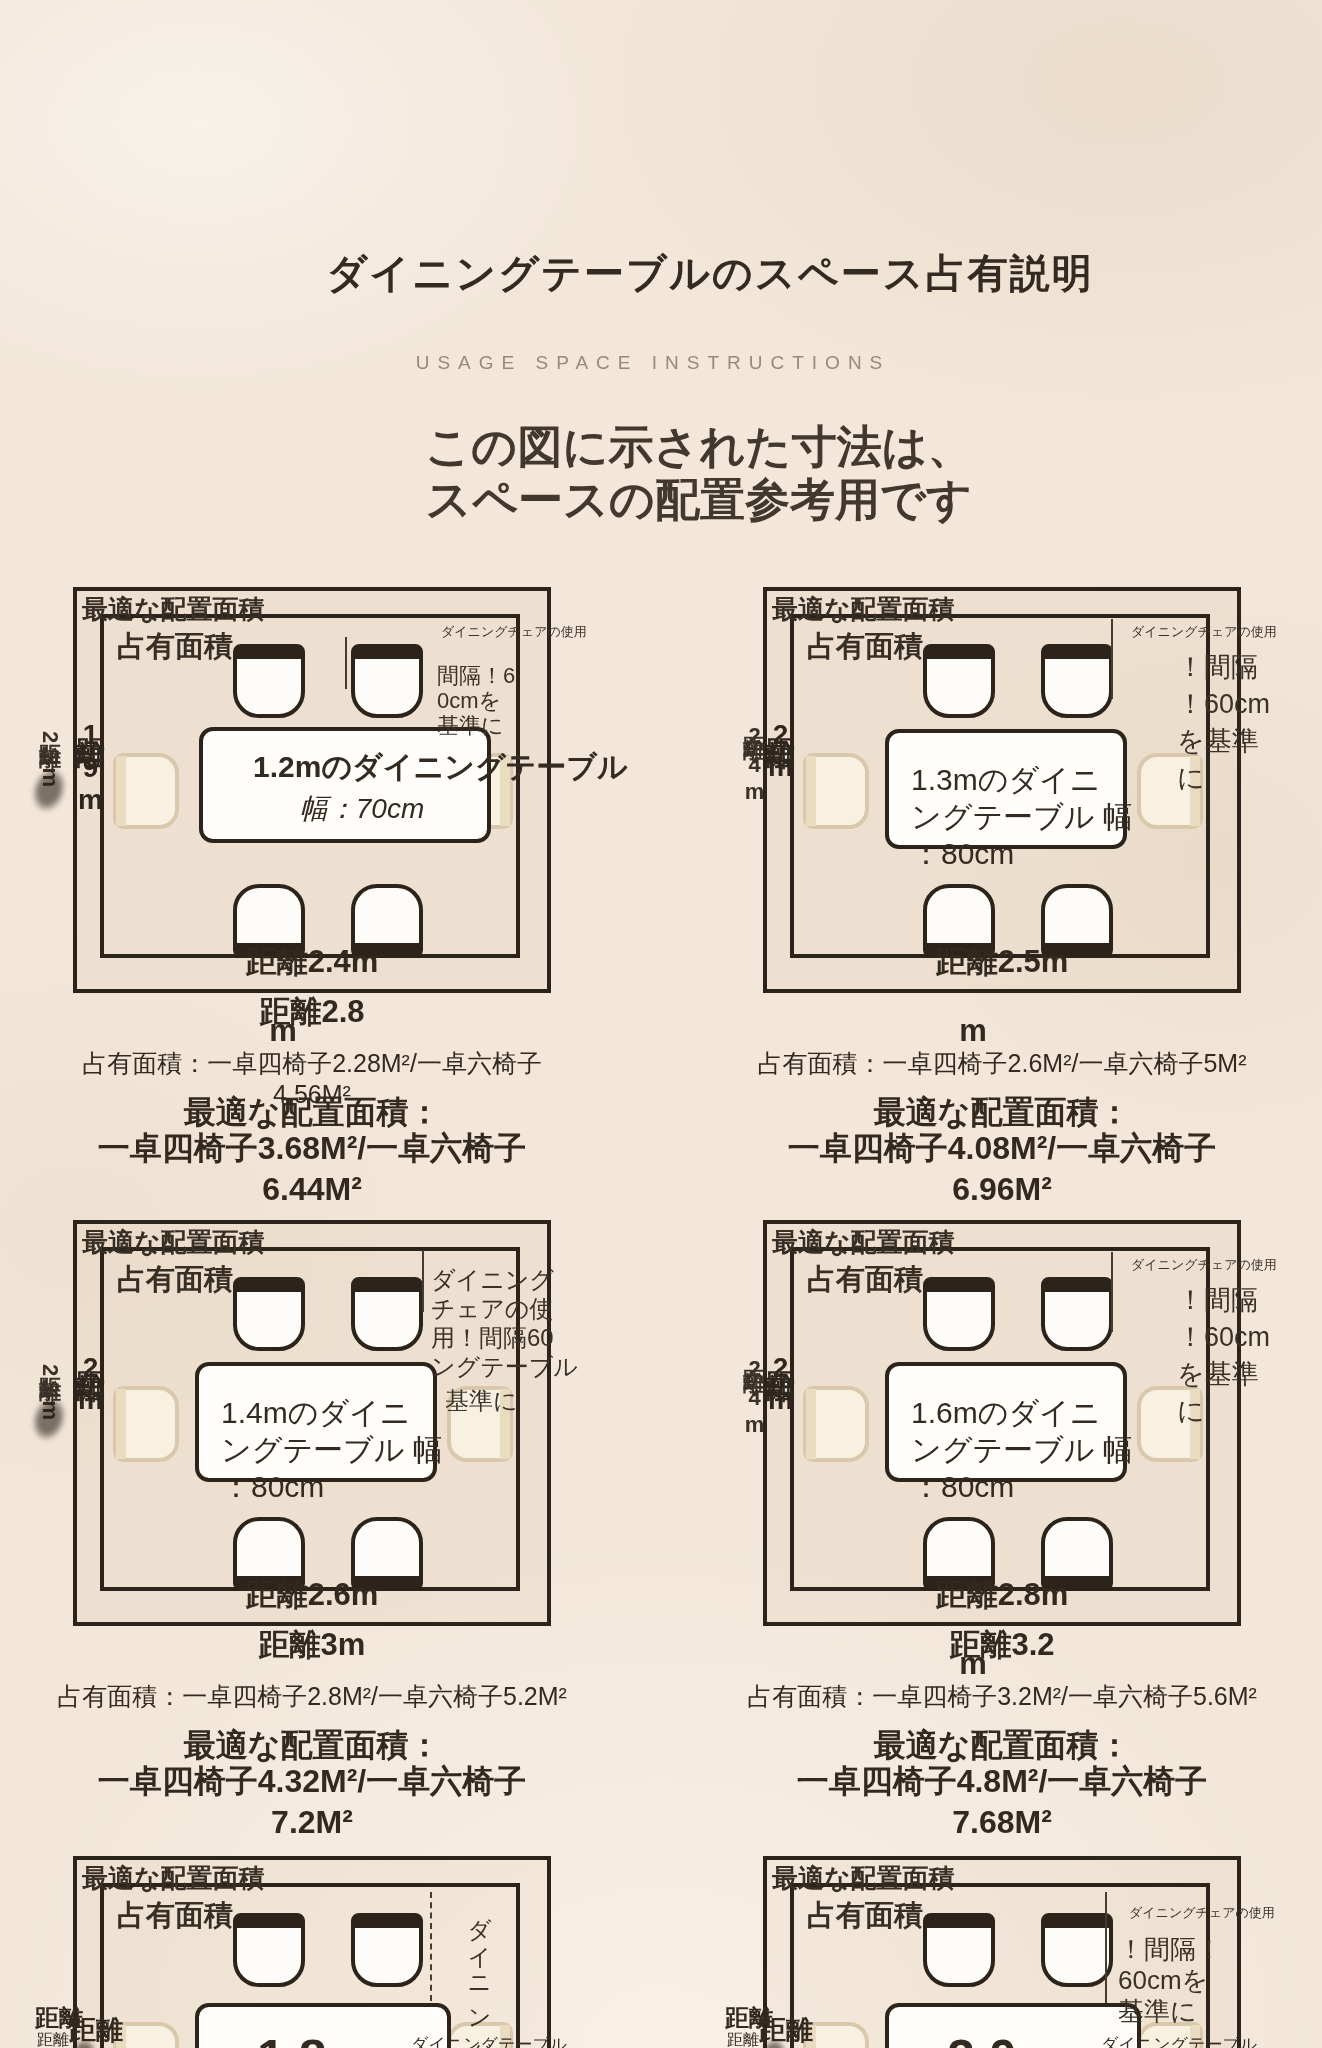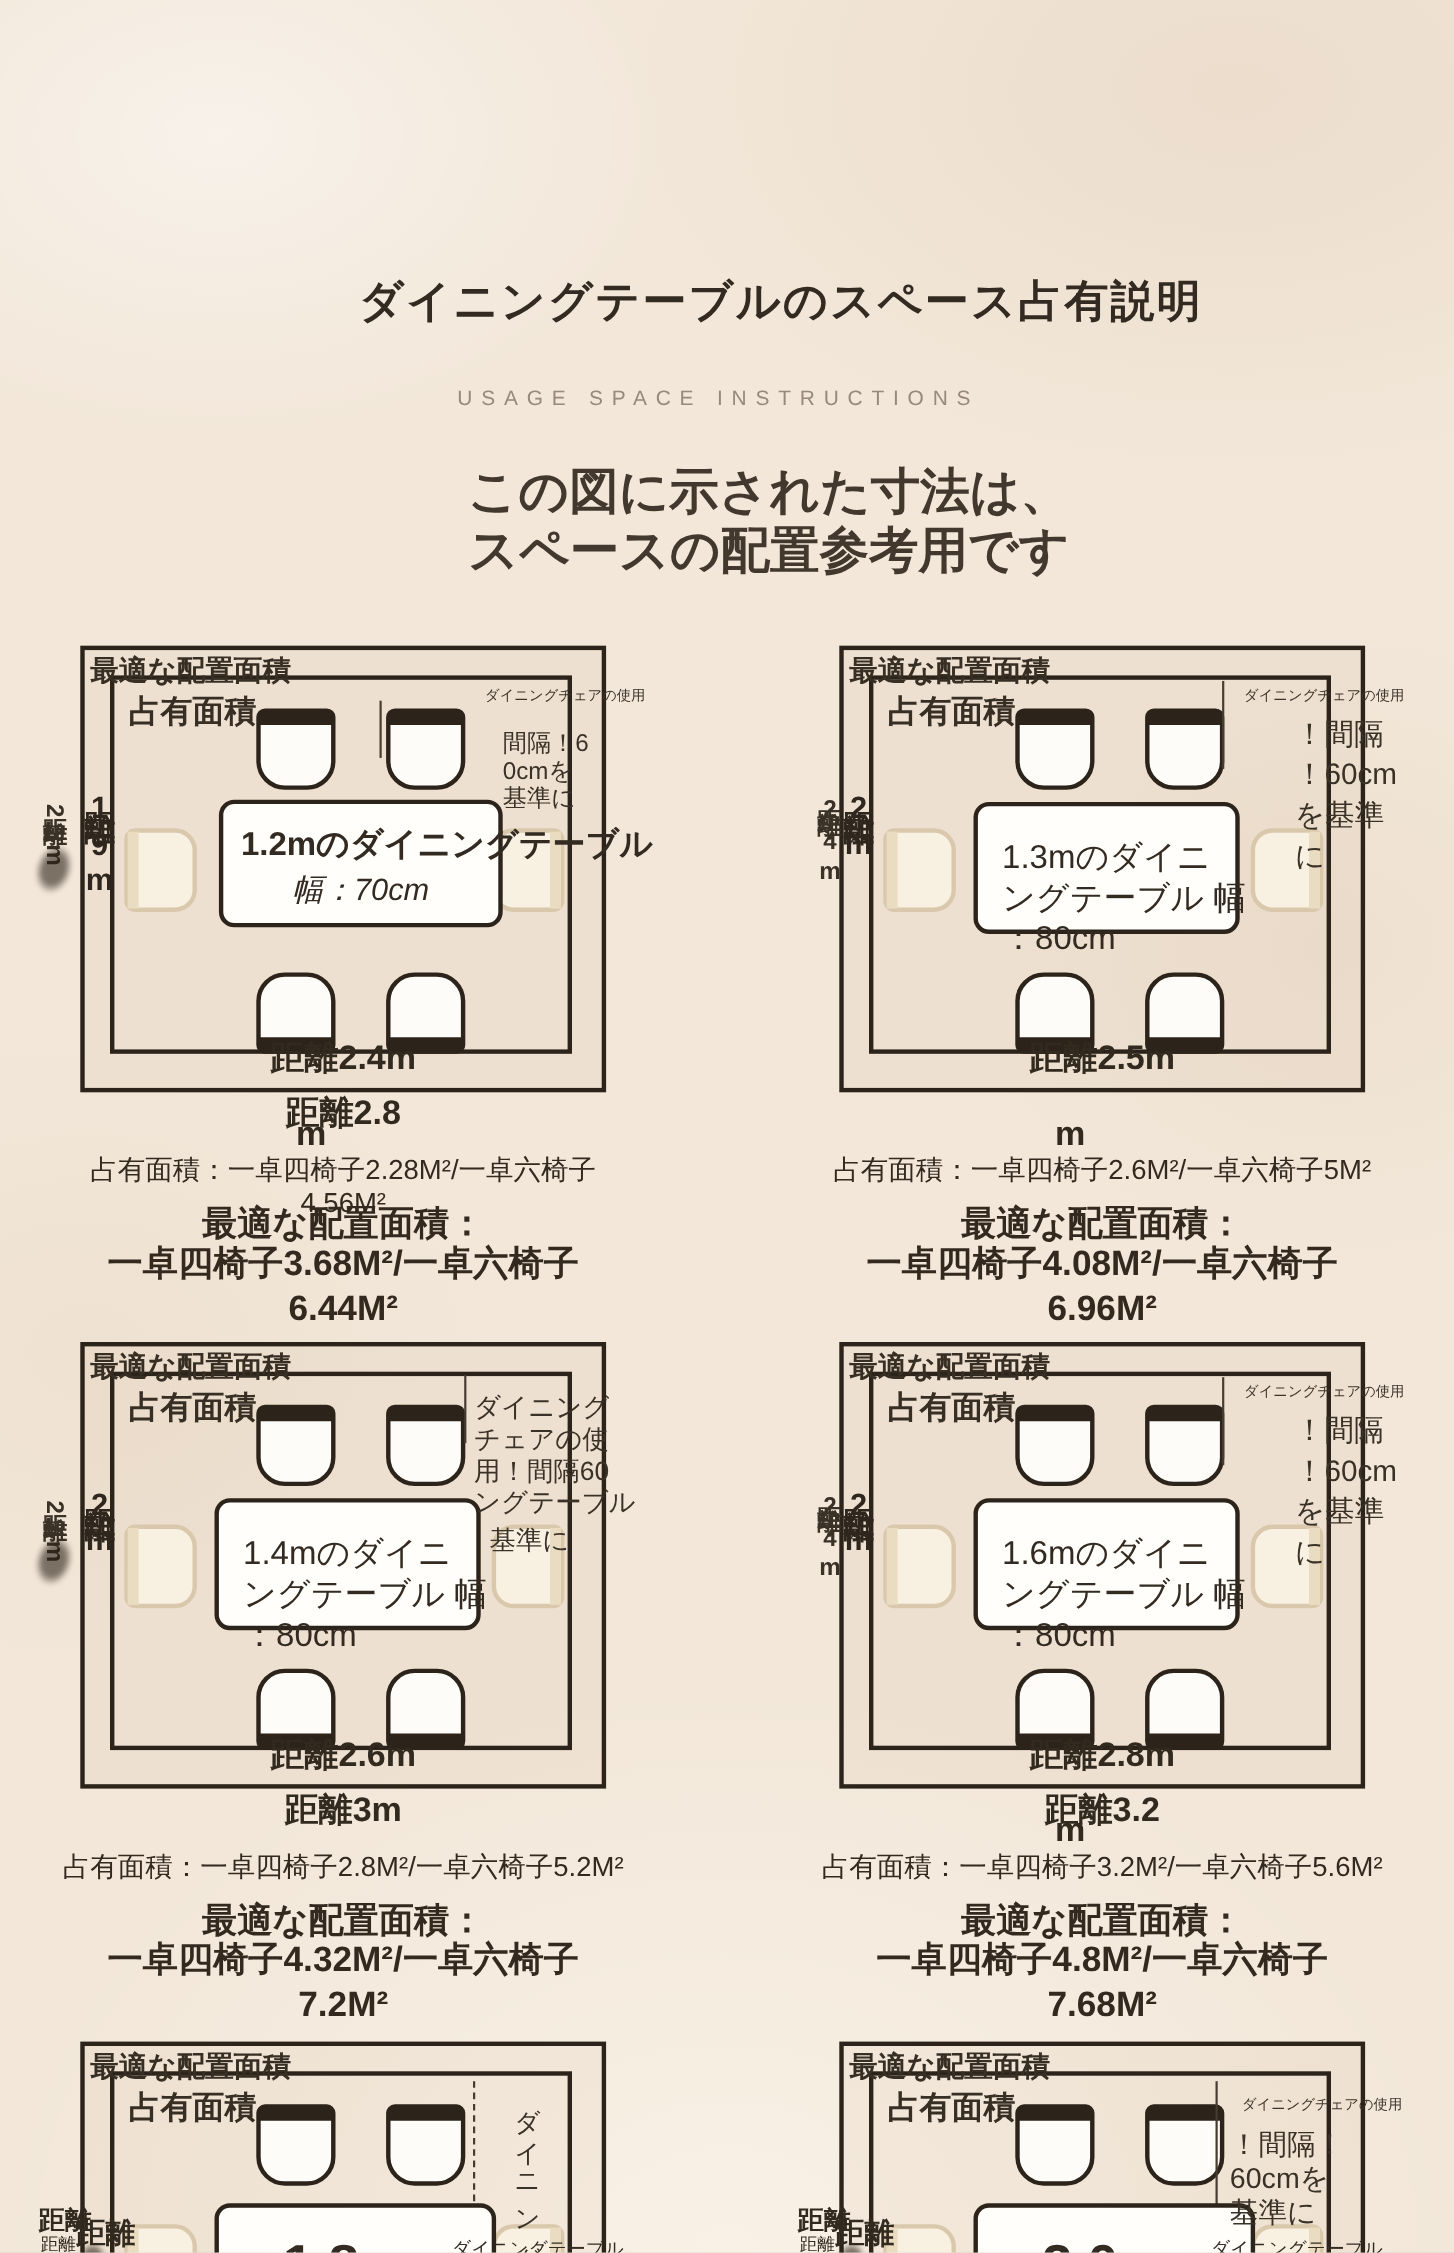--- a/index.html
+++ b/index.html
@@ -46,41 +46,41 @@
 
   .side-chair { position:absolute; width:58px; height:68px; background:#f8f1e2;
     border:4px solid #d9c8ab; }
   .sc-l { left:40px; top:166px; border-radius:10px 20px 20px 10px; }
   .sc-l::before { content:""; position:absolute; left:-1px; top:-1px; bottom:-1px; width:10px; background:#e9dcc0; }
   .sc-r { left:374px; top:166px; border-radius:20px 10px 10px 20px; }
   .sc-r::before { content:""; position:absolute; right:-1px; top:-1px; bottom:-1px; width:10px; background:#e9dcc0; }
 
   .table-box { position:absolute; background:#fffefb; border:4px solid #2c241a;
     border-radius:14px; color:#332a21; }
-  .tb-p1 { left:126px; top:140px; width:250px; height:108px; }
+  .tb-p1 { left:126px; top:140px; width:250px; height:108px;padding-left:34px; }
   .tb-p1 .l1 { margin:16px 0 2px 16px; font-size:30px; font-weight:bold; white-space:nowrap; }
   .tb-p1 .l2 { text-align:center; font-size:28px;font-style:italic; }
   .tb-n { left:122px; top:142px; width:234px; height:112px; }
   .tb-n .ln { margin-left:22px; font-size:30px; line-height:37px; white-space:nowrap; }
   .tb-n .ln:first-child { margin-top:28px; }
   .tb-big { left:122px; top:147px; width:248px; height:160px; }
   .tb-big .big { position:absolute; left:58px; top:22px; font-size:50px; font-weight:bold; }
   .tb-big .small { position:absolute; left:212px; top:26px; font-size:17px; white-space:nowrap; }
 
   .leader { position:absolute; width:2px; background:#463c30; }
   .ld-p1 { left:272px; top:50px; height:52px; }
   .ld-n  { left:348px; top:32px; height:80px; }
   .ld-p3 { left:349px; top:30px; height:62px; }
   .ld-p5 { left:357px; top:36px; height:140px; width:0; background:none; border-left:2px dashed #463c30; }
   .ld-p6 { left:342px; top:36px; height:130px; }
 
   .note-small { position:absolute; left:368px; top:36px; font-size:13px; white-space:nowrap; color:#3c332a; }
   .ns-p6 { top:48px; left:366px; }
   .note-big { position:absolute; color:#3a3127; font-weight:500; white-space:nowrap; }
-  .nb-p1 { left:364px; top:76px; font-size:22px; line-height:25px;margin-left:20px; }
+  .nb-p1 { left:364px; top:76px; font-size:22px; line-height:25px; }
   .nb-n  { left:414px; top:62px; font-size:27px; line-height:37px; }
   .nb-p3 { left:358px; top:45px; font-size:24px; line-height:29px; }
   .nb-p3 .nl:last-child { margin-left:14px; margin-top:5px; }
   .nb-p6 { left:355px; top:78px; font-size:26px; line-height:31px; }
   .v-note { position:absolute; left:392px; top:44px; writing-mode:vertical-rl;
     text-orientation:upright; font-size:23px; letter-spacing:5px; color:#3a3127; }
 
   .v-outer { position:absolute; left:-38px; top:140px; font-size:22px; font-weight:600;
     writing-mode:vertical-rl; letter-spacing:2px; color:#3a3127; }
   .v-outer.upright { text-orientation:upright; left:-24px; top:132px; }

